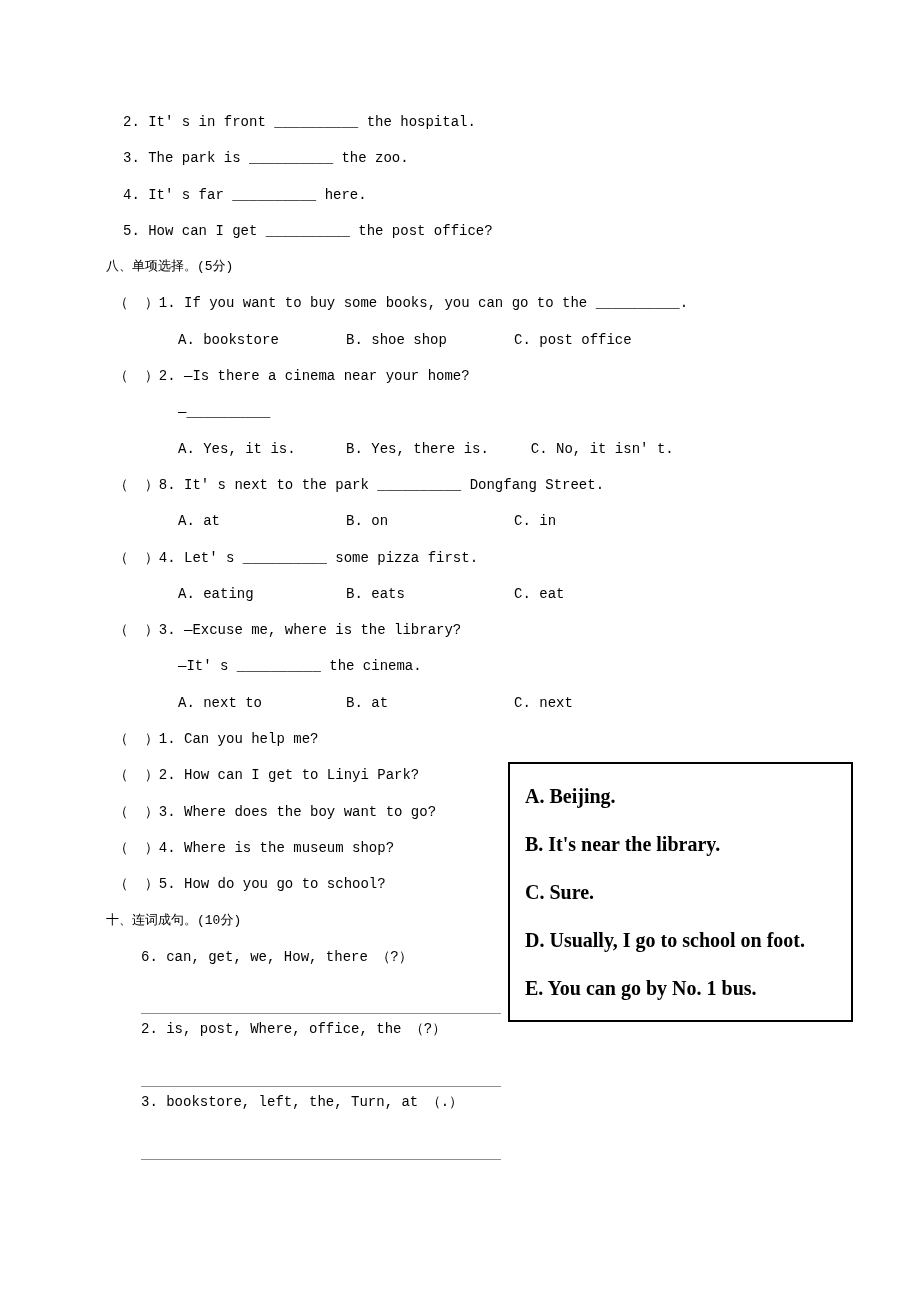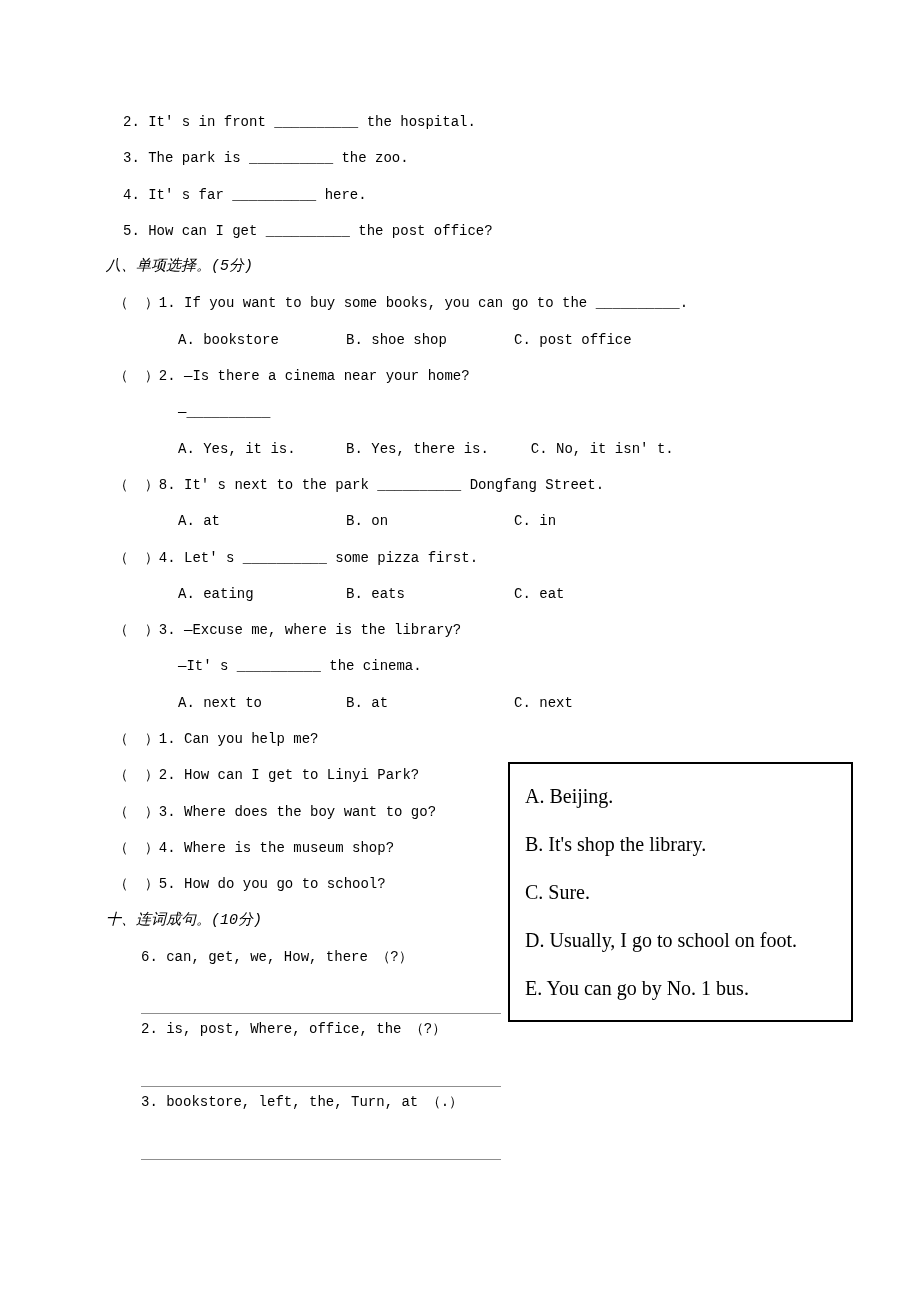--- a/index.html
+++ b/index.html
@@ -18,21 +18,21 @@
     top: 104px;
     width: 770px;
     font-size: 14px;
   }
   .line {
     height: 36.3px;
     line-height: 36.3px;
     white-space: pre;
   }
   .fill { padding-left: 17px; }
-  .head { padding-left: 0; font-size: 15px; font-style: italic; }
+  .head { padding-left: 0; font-size: 13px; }
   .q    { padding-left: 8px; }
   .opt  { padding-left: 72px; }
   .sub  { padding-left: 72px; }
   .ti   { padding-left: 35px; }
   .uline {
     height: 36.3px;
     width: 360px;
     margin-left: 35px;
     border-bottom: 1px solid #8f8f8f;
     position: relative;
@@ -42,20 +42,21 @@
     position: absolute;
     left: 508px;
     top: 762px;
     width: 345px;
     height: 260px;
     border: 2px solid #000;
     background: #ffffff;
     padding: 8px 15px;
     font-family: "Liberation Serif", "DejaVu Serif", serif;
     font-size: 20px;
+    font-weight: bold;
   }
   .answer-box .bline {
     line-height: 48px;
     white-space: pre;
   }
 </style>
 </head>
 <body>
 
 <div class="doc">
@@ -97,17 +98,17 @@
   <div class="uline"></div>
   <div class="line ti">2. is, post, Where, office, the （?）</div>
   <div class="uline"></div>
   <div class="line ti">3. bookstore, left, the, Turn, at （.）</div>
   <div class="uline"></div>
 
 </div>
 
 <div class="answer-box">
   <div class="bline">A. Beijing.</div>
-  <div class="bline">B. It's shop the library.</div>
+  <div class="bline">B. It's near the library.</div>
   <div class="bline">C. Sure.</div>
   <div class="bline">D. Usually, I go to school on foot.</div>
   <div class="bline">E. You can go by No. 1 bus.</div>
 </div>
 
 </body></html>

